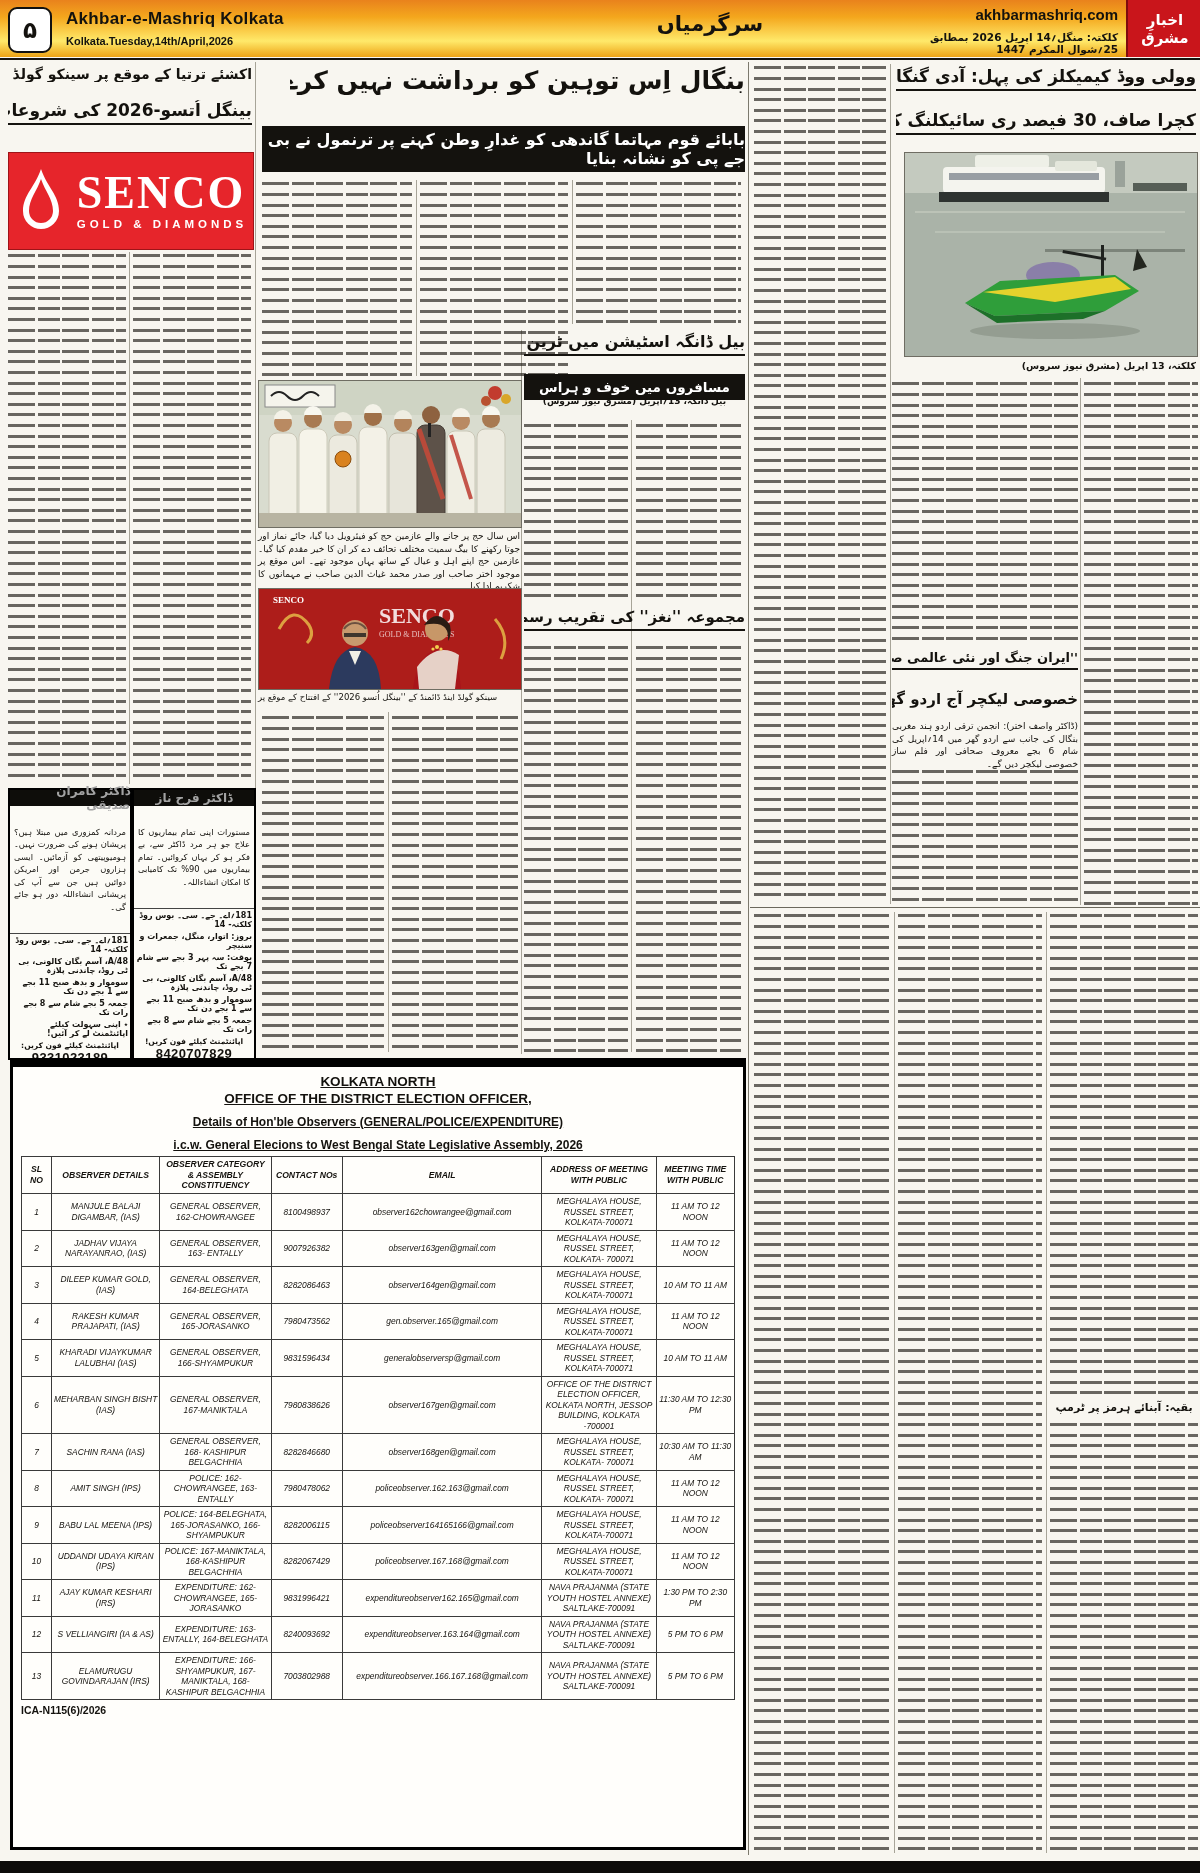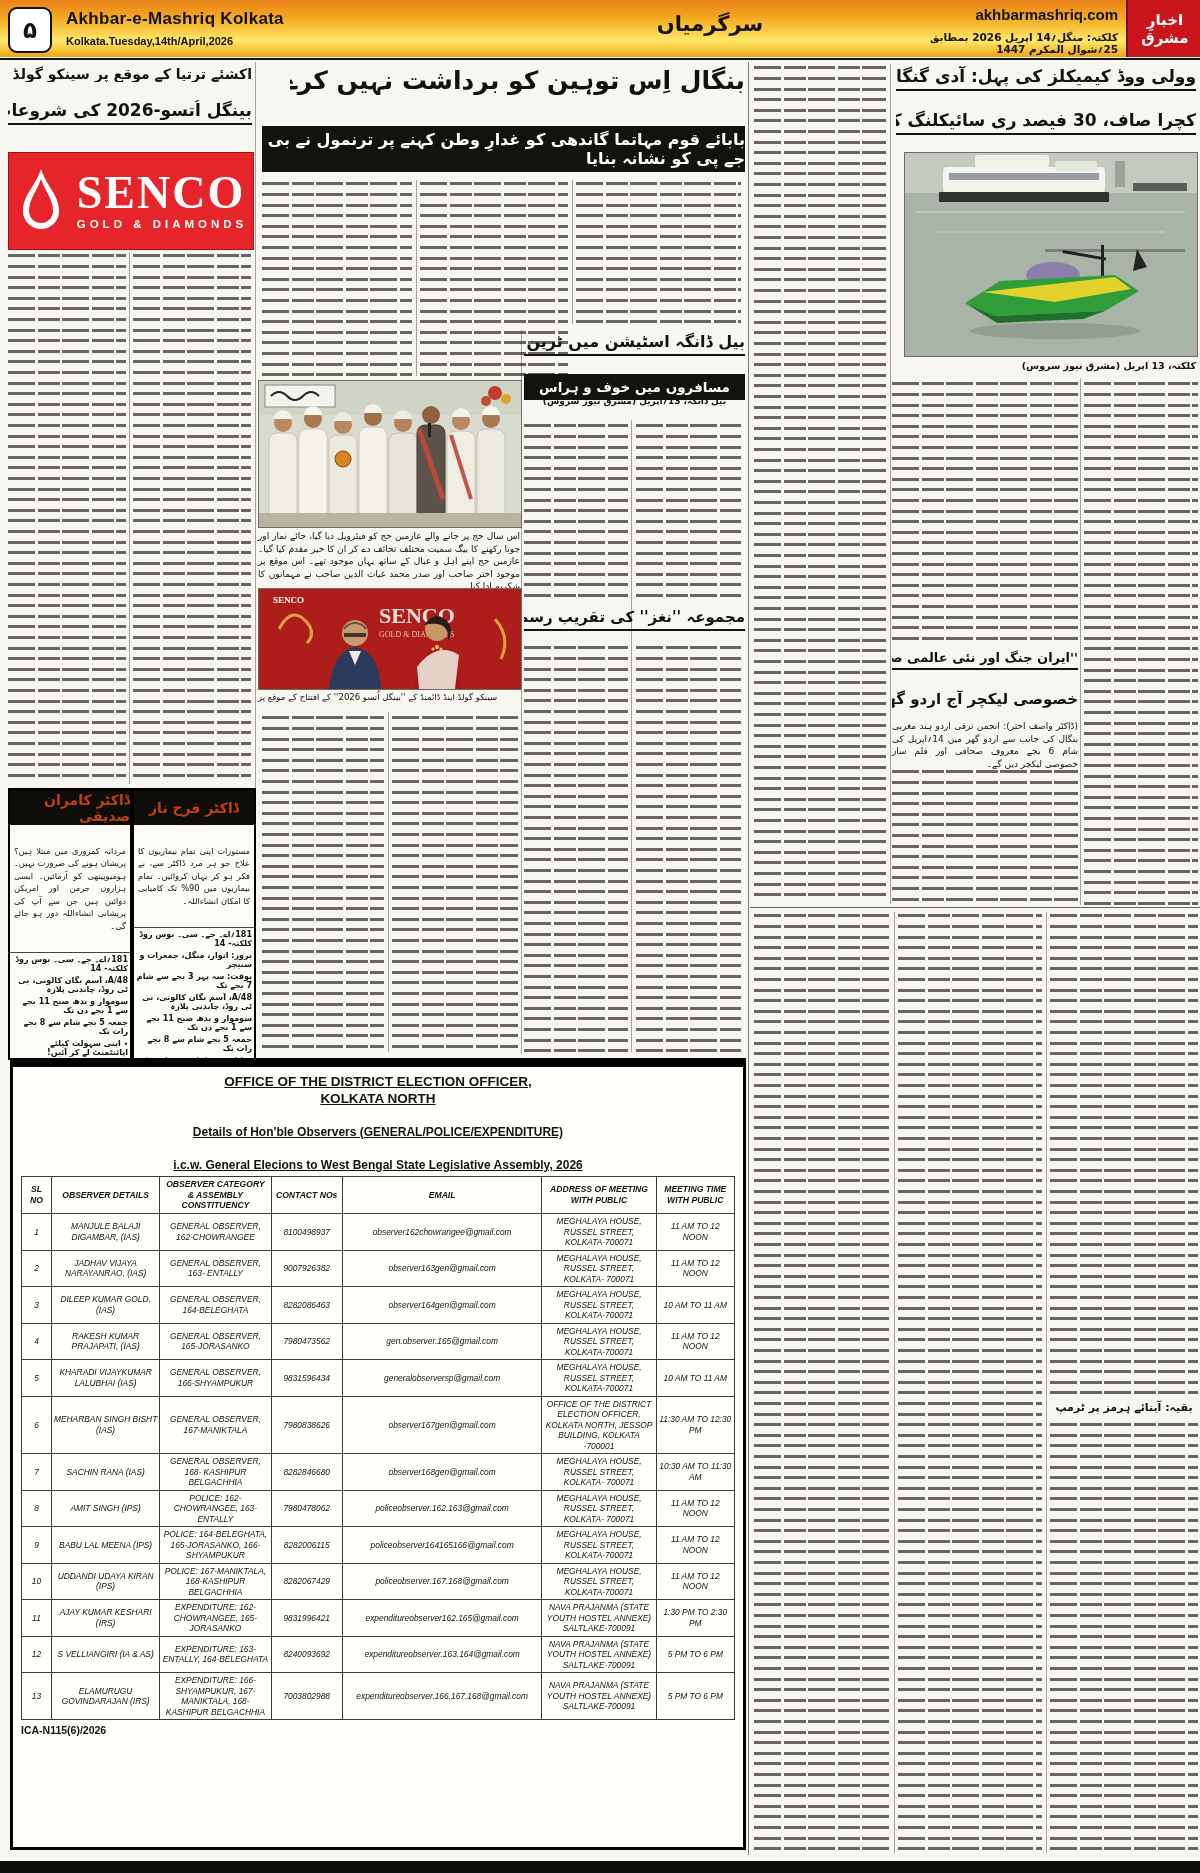--- a/index.html
+++ b/index.html
@@ -45,35 +45,35 @@
     font-size:9px;line-height:1.4;text-align:justify;}
   .photo{position:absolute;border:1px solid #6f6d63;overflow:hidden;background:#cfd2c8;}
   
   .senco{left:8px;top:152px;width:244px;height:96px;background:#e6252b;display:flex;
     align-items:center;justify-content:center;gap:10px;border:1px solid #9e1418;}
   .senco .word{color:#fff;font-family:"Liberation Serif",serif;font-weight:bold;
     font-size:46px;letter-spacing:2px;line-height:.9;}
   .senco .tag{color:#fff;font-size:11.5px;letter-spacing:4px;font-weight:bold;margin-top:4px;}
   
   .docad{position:absolute;width:120px;height:268px;border:2px solid #000;background:#fcfbf6;}
-  .docad .dtitle{background:#0e0d0a;color:#c2410c;font-weight:bold;font-size:14px;height:35px;
+  .docad .dtitle{background:#0e0d0a;color:#a3a3a3;font-weight:bold;font-size:12px;height:16px;
     display:flex;align-items:center;justify-content:center;direction:rtl;
     font-family:"DejaVu Sans",sans-serif;}
   .docad .dbody{font-size:8.3px;line-height:1.5;text-align:justify;padding:20px 4px;
     direction:rtl;font-family:"DejaVu Sans",sans-serif;border-bottom:1px solid #444;}
   .docad .dline{font-size:8px;font-weight:bold;text-align:right;direction:rtl;
     font-family:"DejaVu Sans",sans-serif;padding:1.5px 2px;}
   .docad .dphone{font-size:13px;font-weight:bold;text-align:center;letter-spacing:.4px;}
   .docad .dlabel{font-size:7.6px;font-weight:bold;text-align:center;direction:rtl;
     font-family:"DejaVu Sans",sans-serif;margin-top:2px;}
   
   .ebox{left:10px;top:1058px;width:736px;height:792px;background:#fffefb;
     border:3px solid #000;border-top:9px solid #000;padding:5px 8px;box-sizing:border-box;}
   .ebox .t1{font-size:13.5px;font-weight:bold;text-decoration:underline;text-align:center;margin:2px 0 1px;}
-  .ebox .t2{font-size:12px;font-weight:bold;text-decoration:underline;text-align:center;margin:19px 0 1px;}
+  .ebox .t2{font-size:12px;font-weight:bold;text-decoration:underline;text-align:center;margin:9px 0 1px;}
   .etable{width:100%;border-collapse:collapse;margin-top:4px;font-style:italic;}
   .etable th,.etable td{border:1px solid #3a3a3a;text-align:center;vertical-align:middle;
     padding:2px 2px;font-size:8.4px;line-height:1.25;font-family:"Liberation Sans",sans-serif;}
   .etable th{font-weight:bold;font-size:8.6px;}
   .etable td:nth-child(1),.etable th:nth-child(1){width:4.2%;}
   .etable td:nth-child(2),.etable th:nth-child(2){width:15.2%;}
   .etable td:nth-child(3),.etable th:nth-child(3){width:15.6%;}
   .etable td:nth-child(4),.etable th:nth-child(4){width:10%;}
   .etable td:nth-child(5),.etable th:nth-child(5){width:28%;word-break:break-all;}
   .etable td:nth-child(6),.etable th:nth-child(6){width:16%;}
@@ -302,22 +302,22 @@
 <div class="cap" style="left:892px;top:720px;width:186px;height:42px;">(ڈاکٹر واصف اختر): انجمن ترقی اردو ہند مغربی بنگال کی جانب سے اردو گھر میں 14؍اپریل کی شام 6 بجے معروف صحافی اور فلم ساز خصوصی لیکچر دیں گے۔</div>
 
 <div class="tx" style="left:892px;top:768px;width:186px;height:137px;"></div>
 
 <div class="tx" style="left:754px;top:912px;width:136px;height:941px;"></div>
 <div class="tx" style="left:898px;top:912px;width:144px;height:941px;"></div>
 <div class="tx" style="left:1050px;top:912px;width:148px;height:941px;"></div>
 <div class="baqia nowrap" style="left:1050px;top:1398px;width:148px;height:20px;font-size:11px;line-height:20px;">بقیہ: آبنائے ہرمز پر ٹرمپ</div>
 
 <div class="abs ebox">
+  <div class="t1">KOLKATA NORTH</div>
   <div class="t1">OFFICE OF THE DISTRICT ELECTION OFFICER,</div>
-  <div class="t1">KOLKATA NORTH</div>
   <div class="t2">Details of Hon'ble Observers (GENERAL/POLICE/EXPENDITURE)</div>
   <div class="t2">i.c.w. General Elecions to West Bengal State Legislative Assembly, 2026</div>
   <table class="etable">
     <thead>
         <tr>
           <th>SL NO</th>
           <th>OBSERVER DETAILS</th>
           <th>OBSERVER CATEGORY &amp; ASSEMBLY CONSTITUENCY</th>
           <th>CONTACT NOs</th>
           <th>EMAIL</th>

